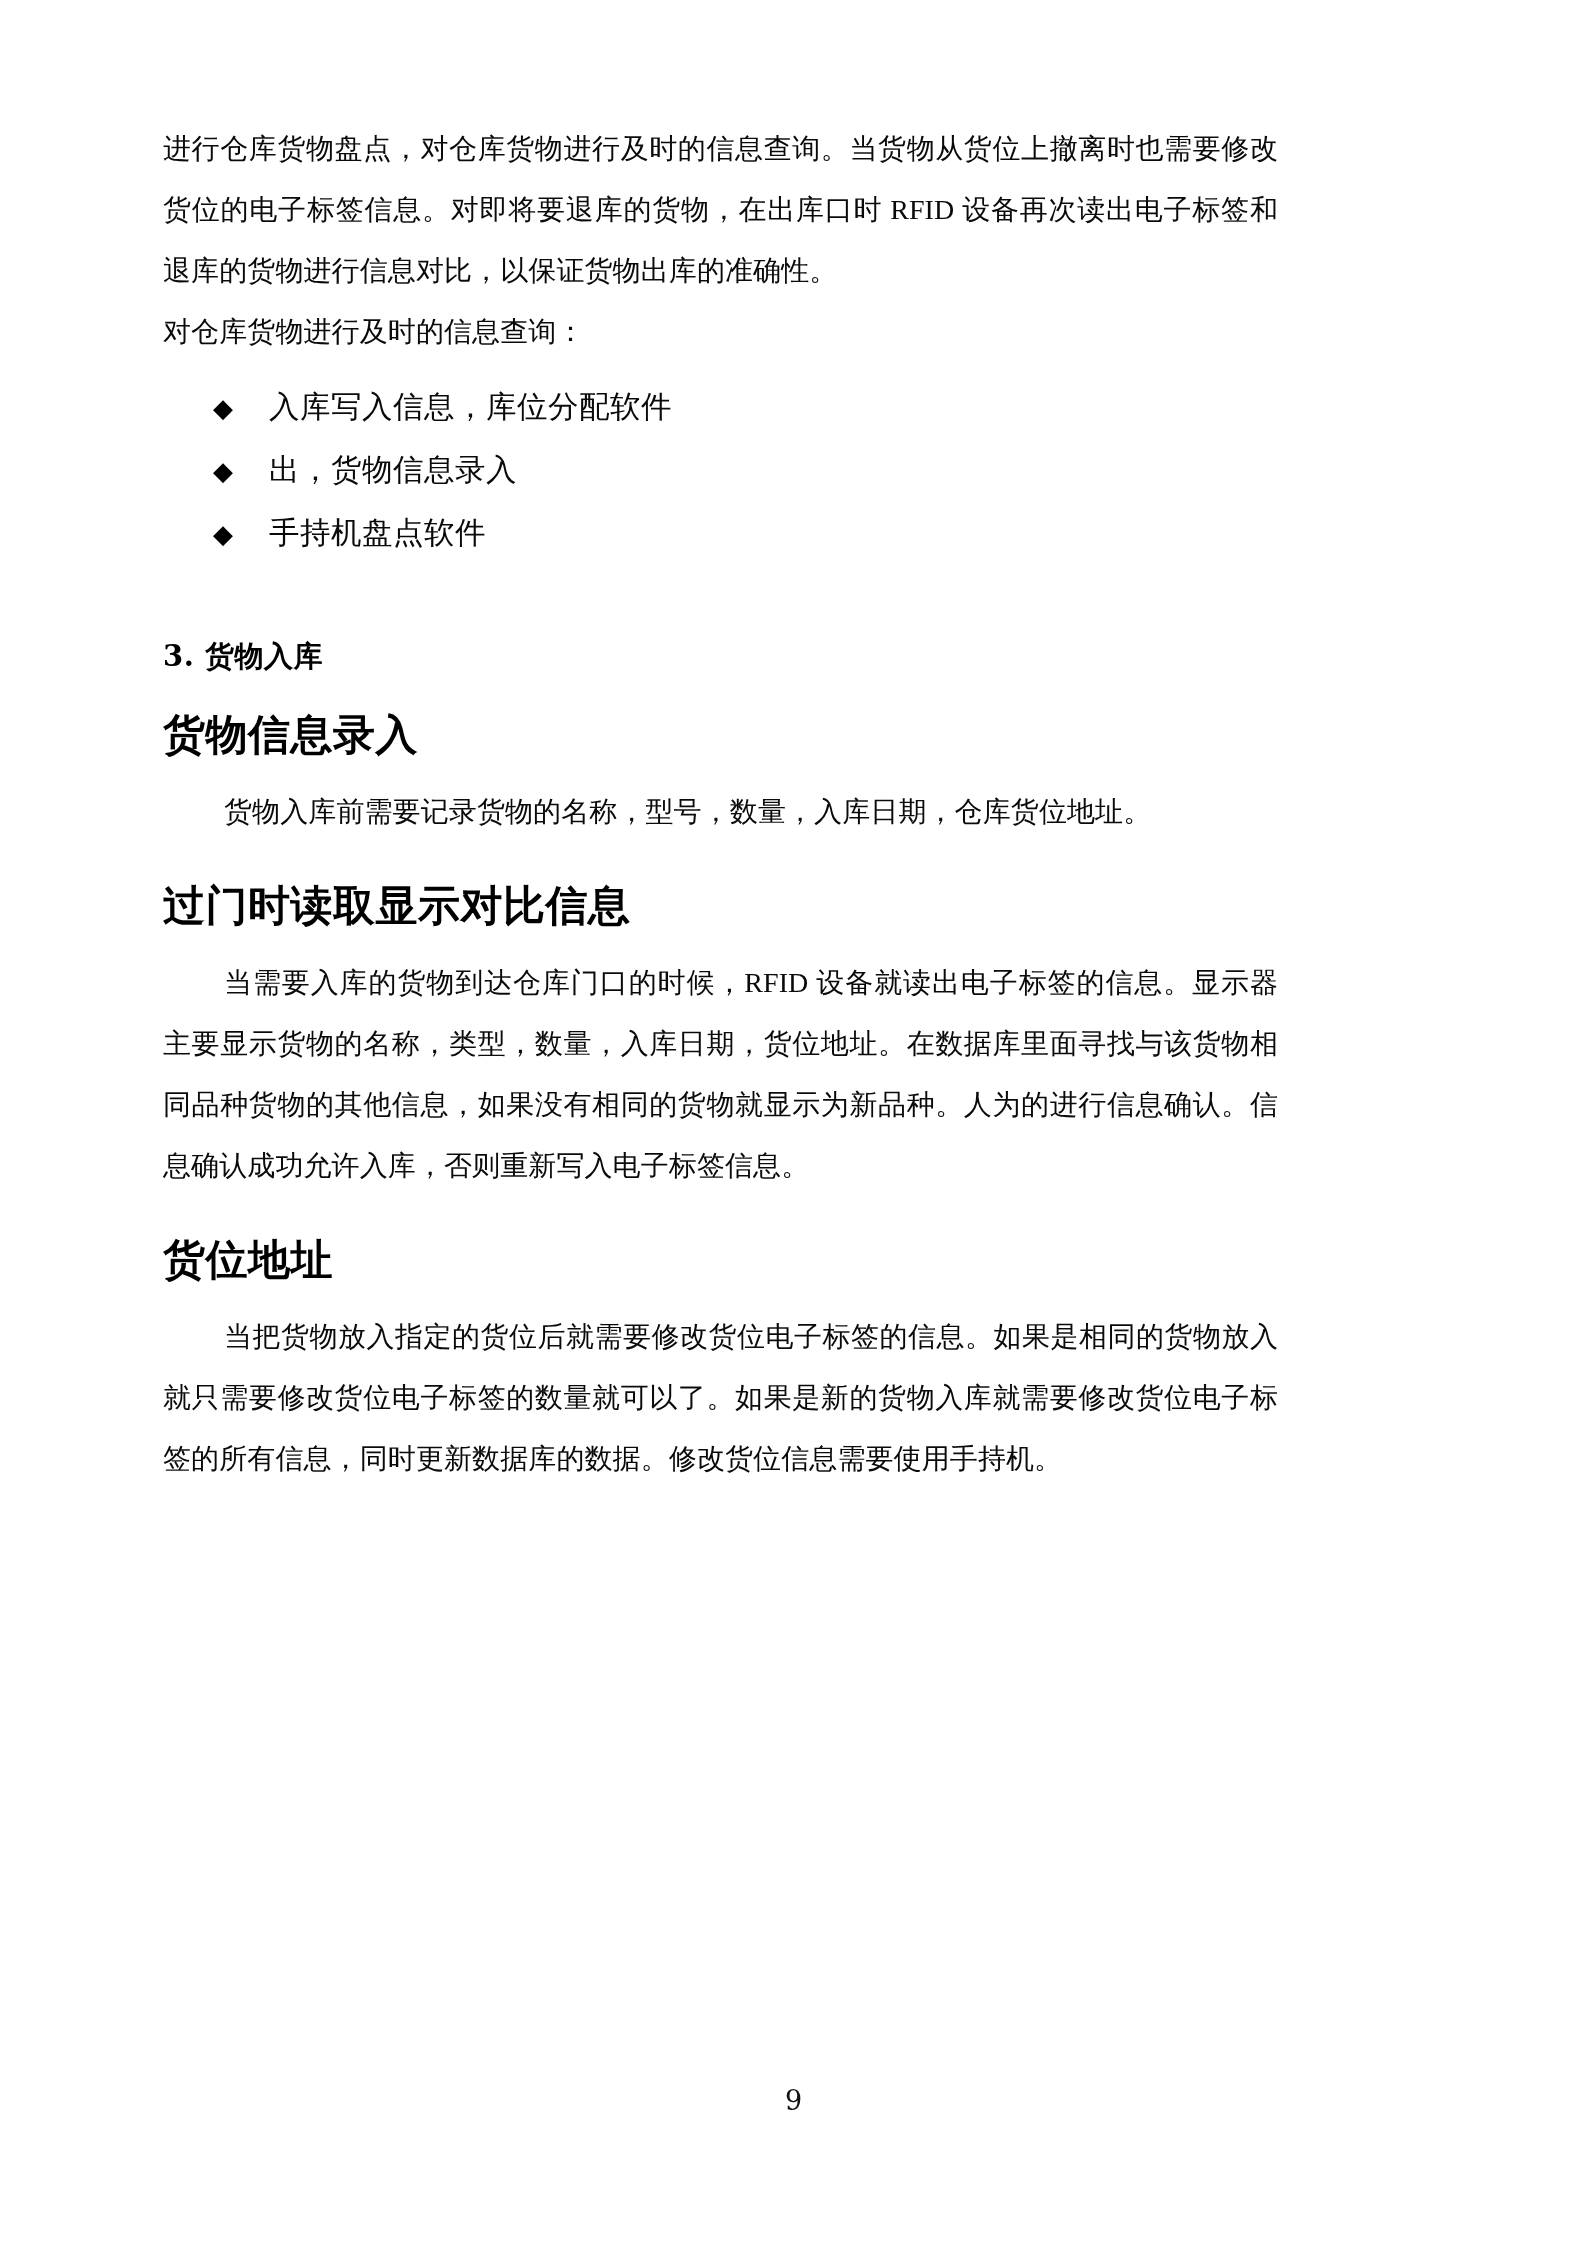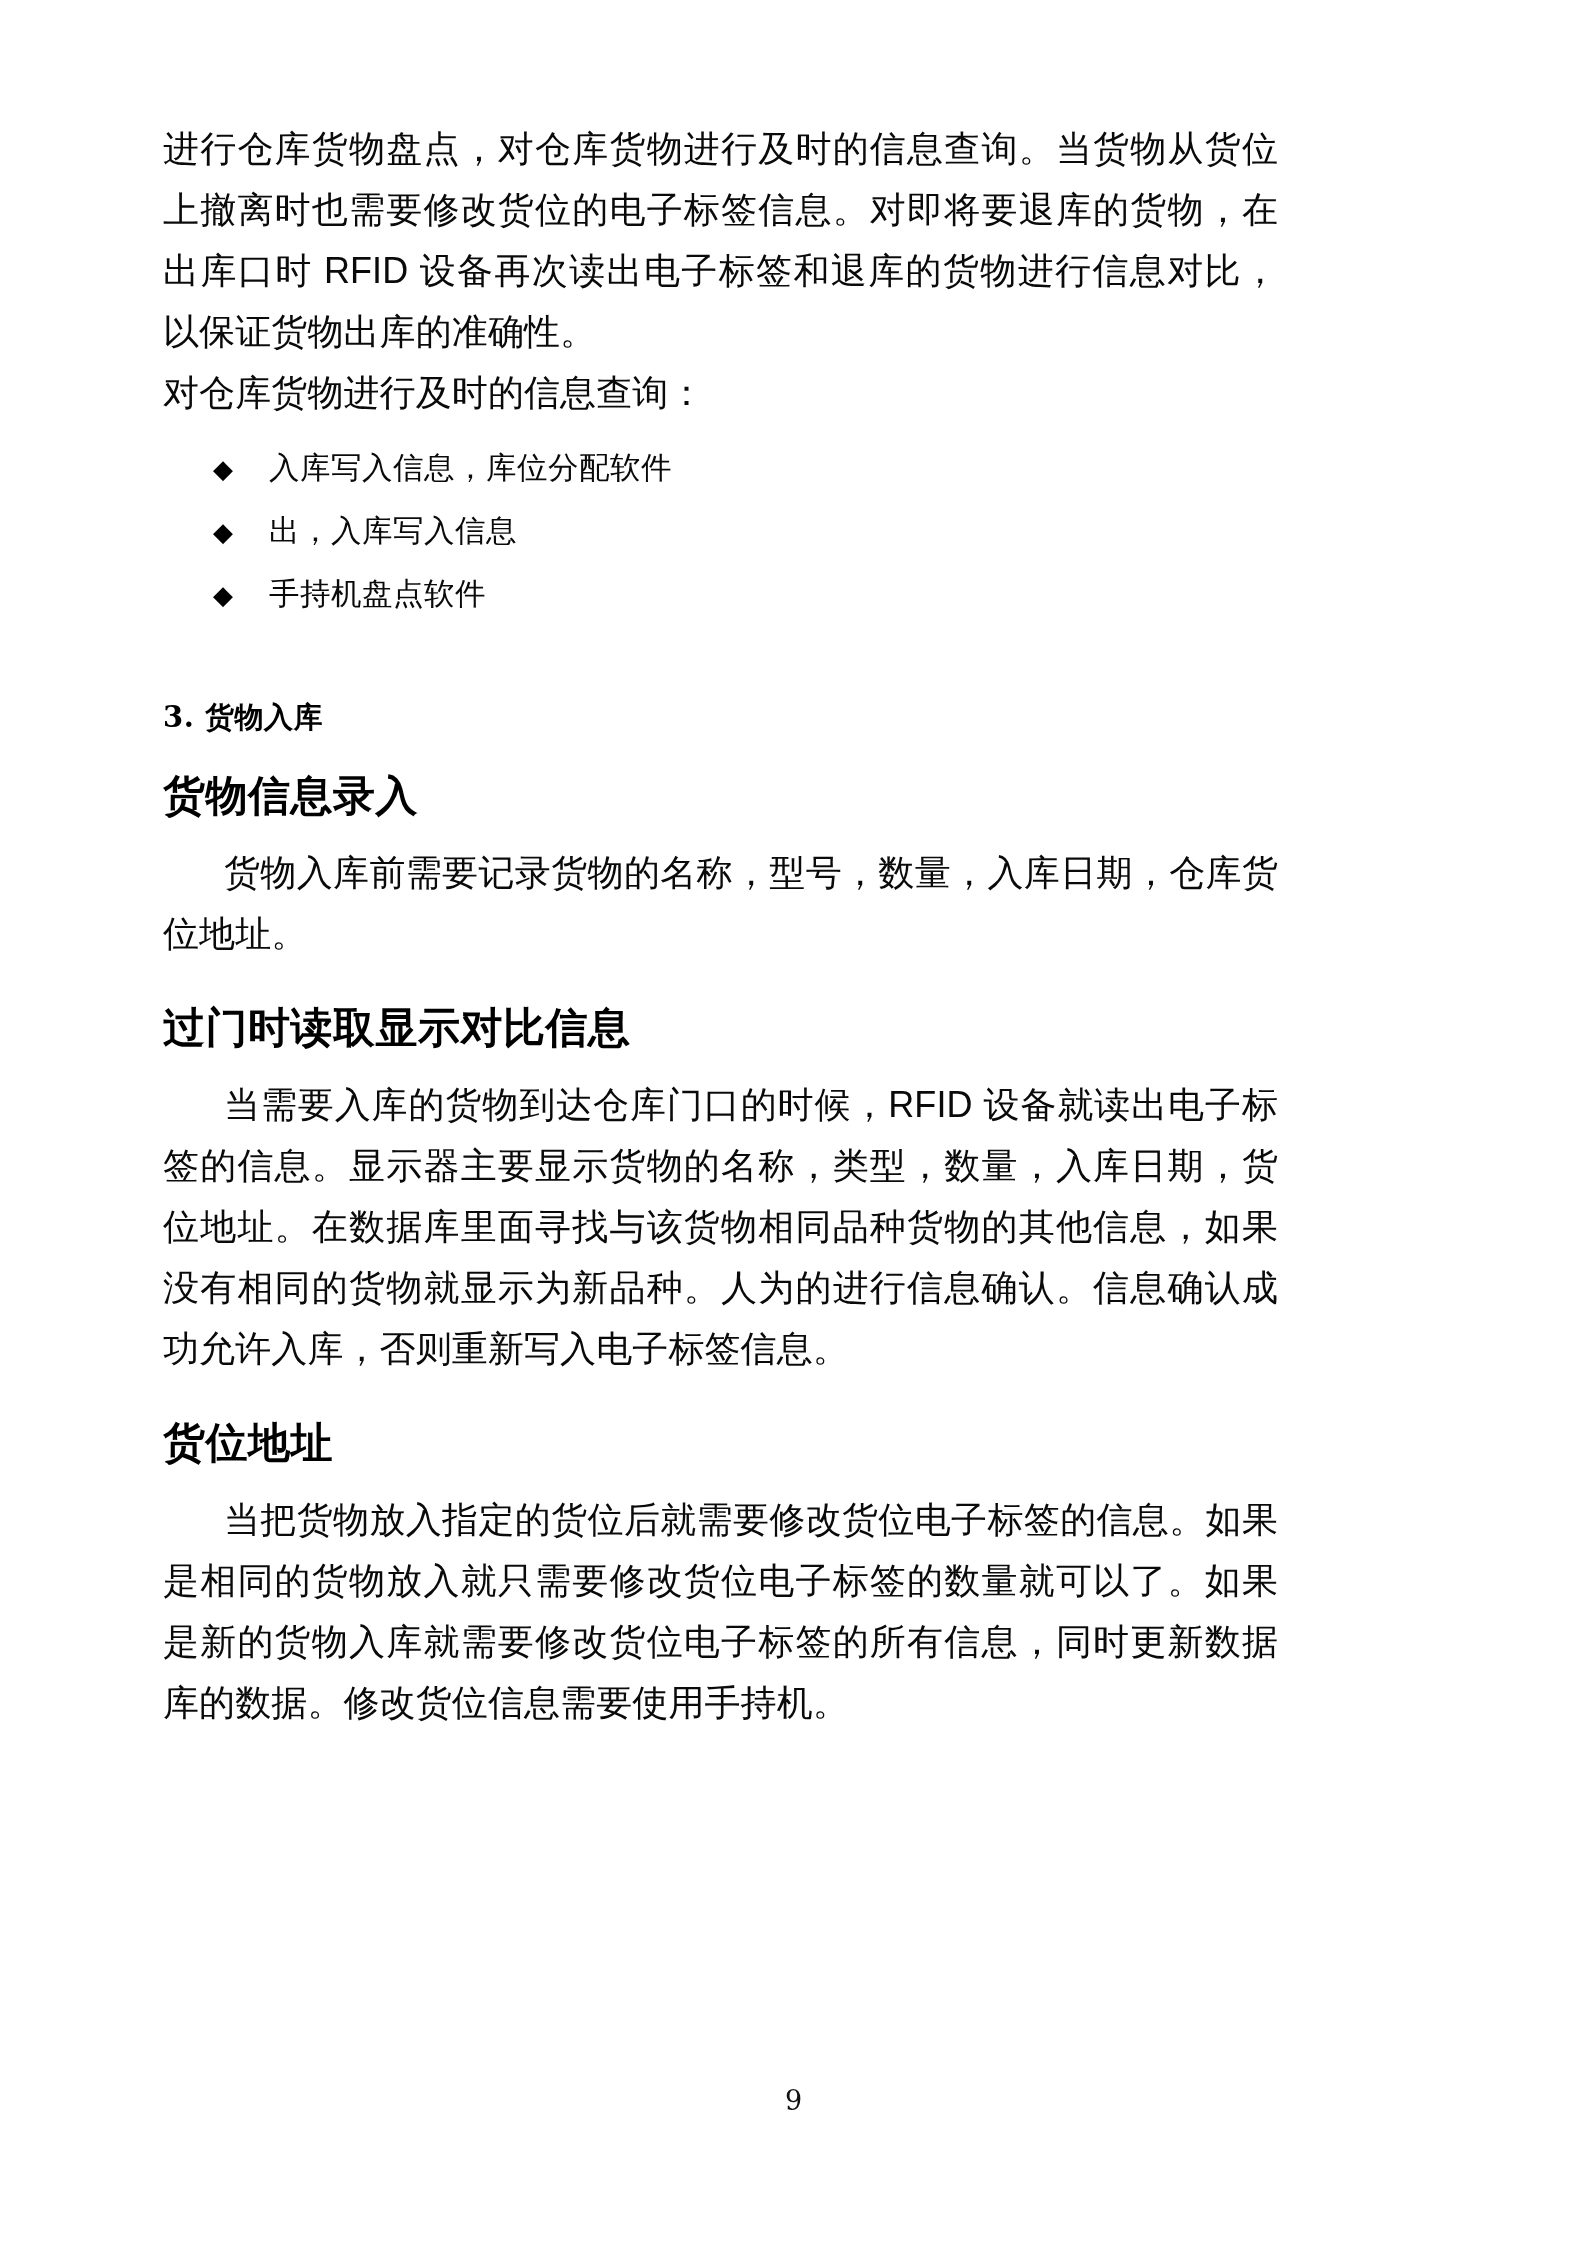--- a/index.html
+++ b/index.html
@@ -21,22 +21,22 @@
   .content {
     position: absolute;
     left: 163px;
     top: 118px;
     width: 1115px;
   }
 
   
   p.body {
     margin: 0;
-    font-family: Liberation Sans, sans-serif;
-    font-size: 36px;
+    font-family: Liberation Serif, serif;
+    font-size: 28px;
     line-height: 61px;
     text-align: justify;
     text-justify: inter-ideograph;
     letter-spacing: 0.1px;
     color: #0a0a0a;
   }
   p.body.indent {
     text-indent: 61px;
   }
   p.tight { margin: 0; }
@@ -125,21 +125,21 @@
 
     <div class="sp-after-para1"></div>
 
     <ul class="bullets">
       <li>
         <span class="bullet-mark">◆</span>
         <span class="bullet-text">入库写入信息，库位分配软件</span>
       </li>
       <li>
         <span class="bullet-mark">◆</span>
-        <span class="bullet-text">出，入库写入信息</span>
+        <span class="bullet-text">出，货物信息录入</span>
       </li>
       <li>
         <span class="bullet-mark">◆</span>
         <span class="bullet-text">手持机盘点软件</span>
       </li>
     </ul>
 
     <div class="sp-before-sec3"></div>
 
     <h2 class="section-heading">

